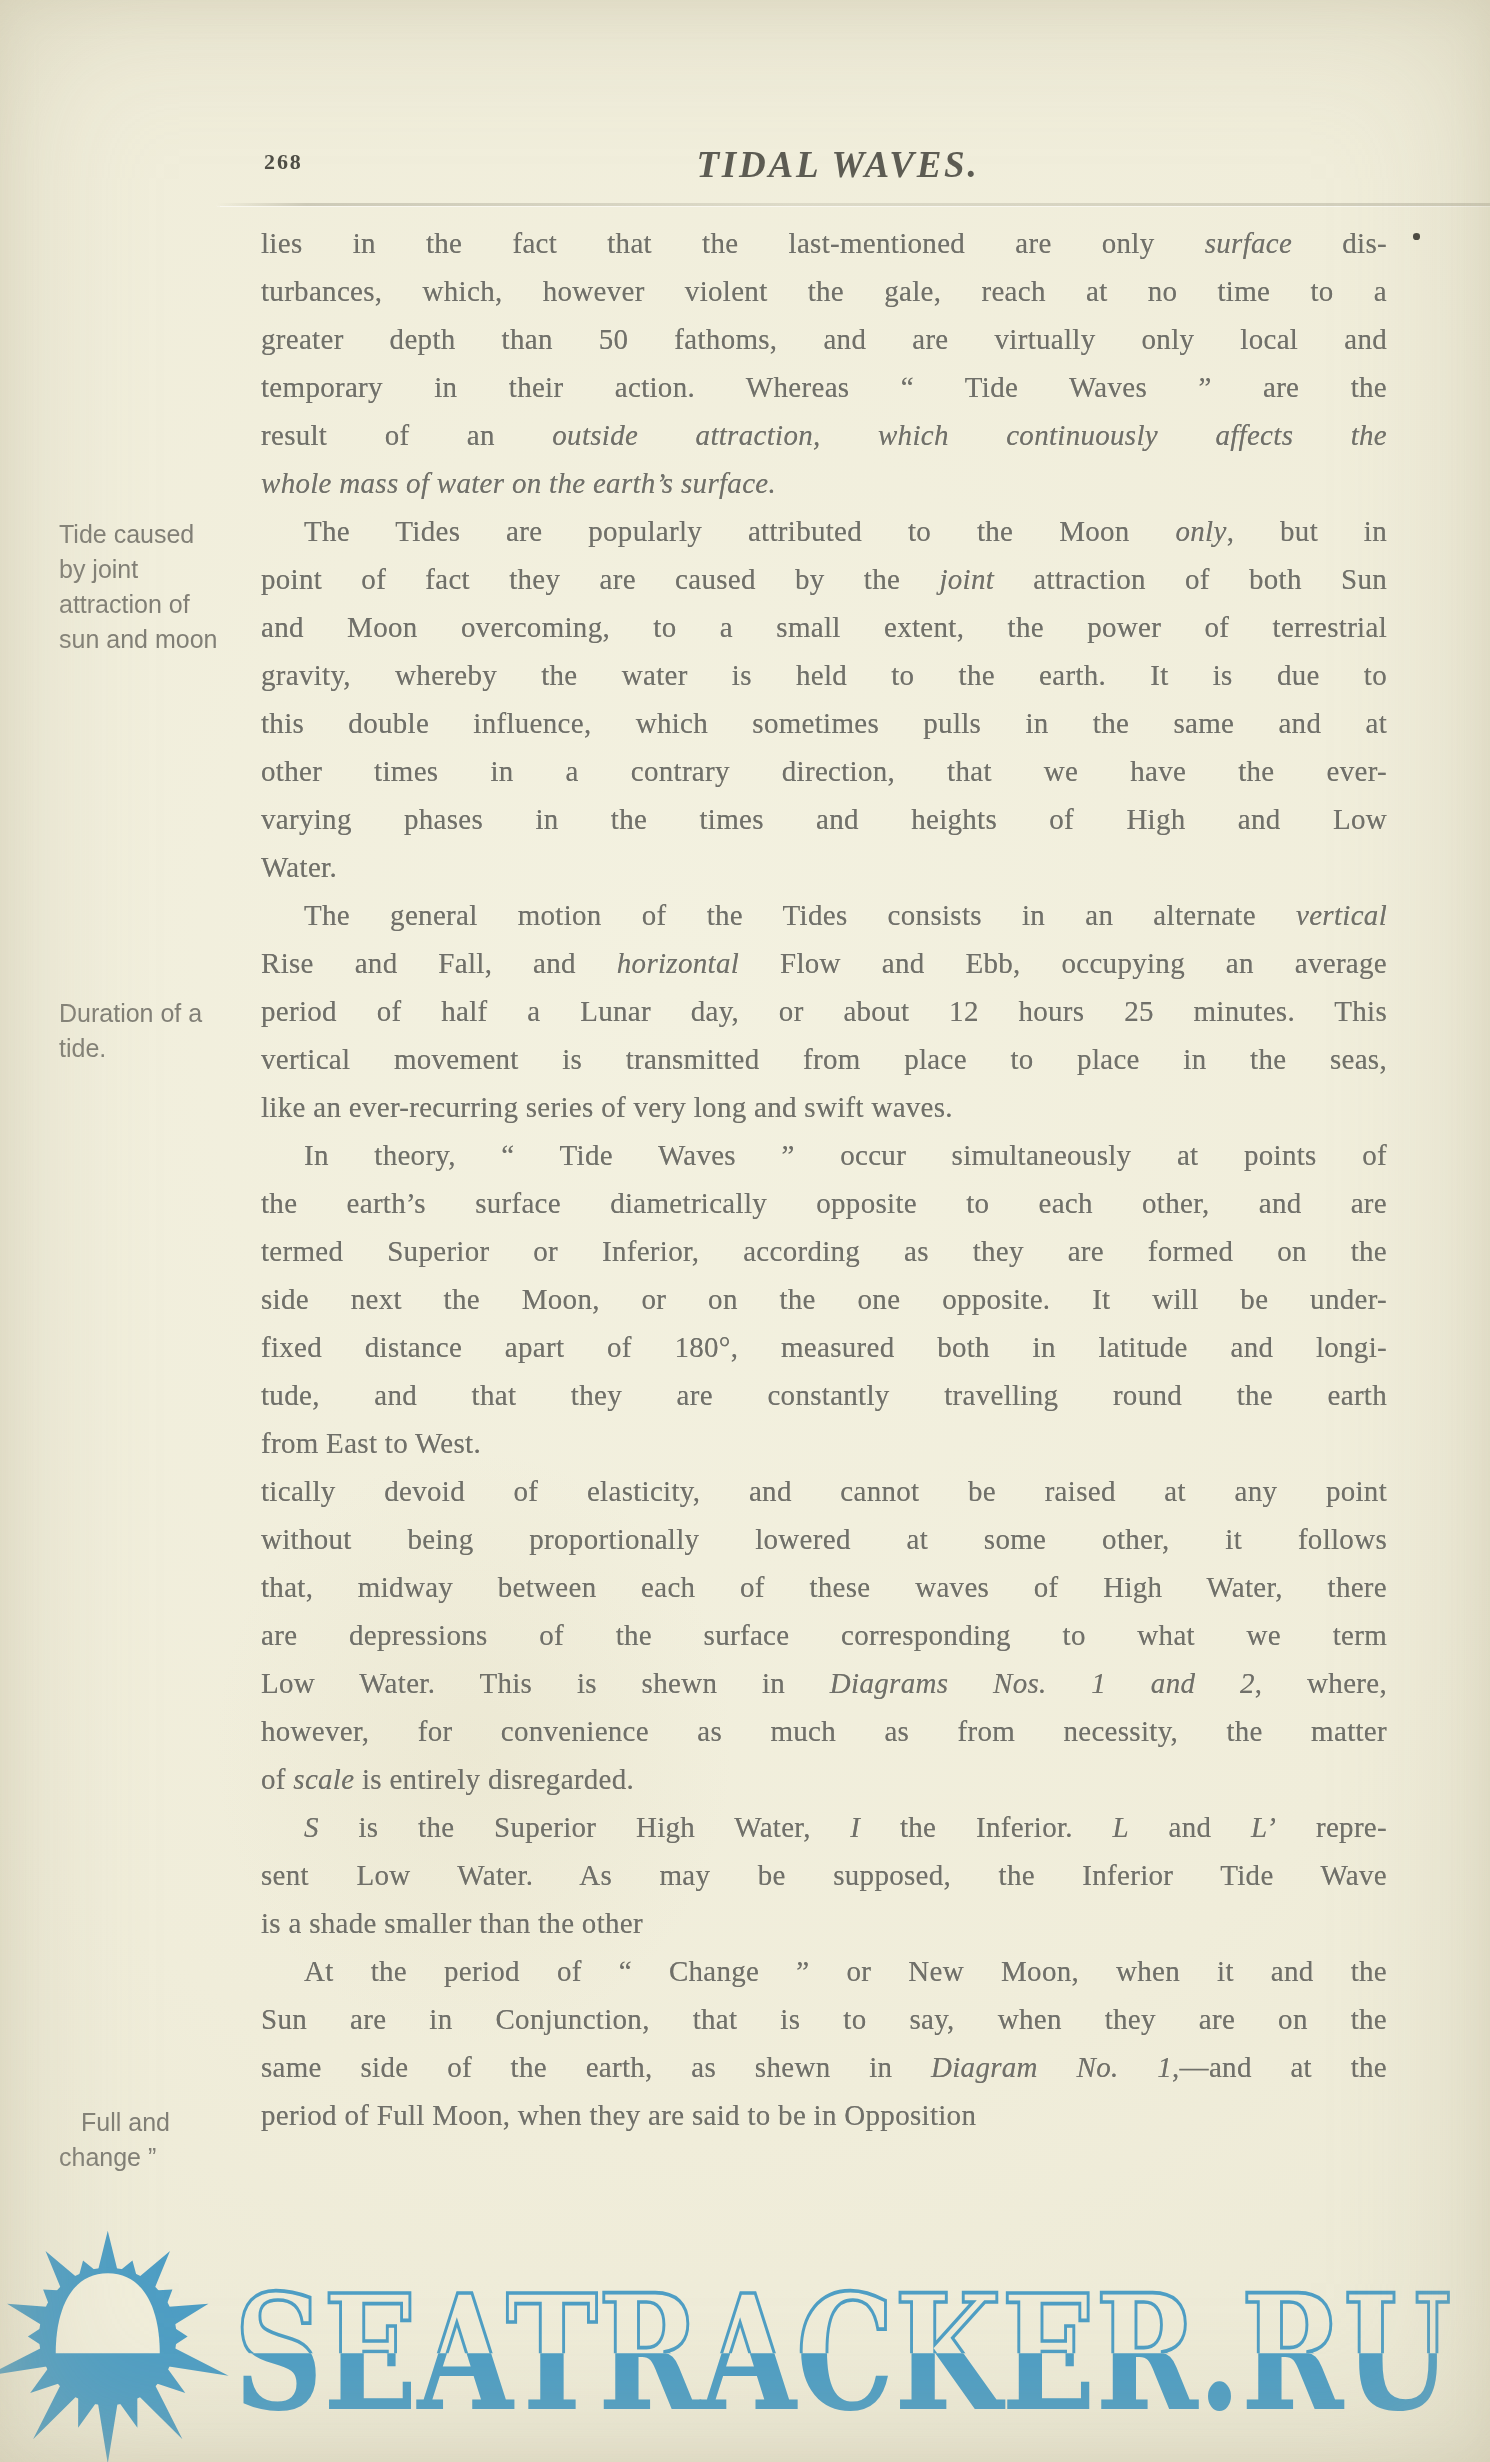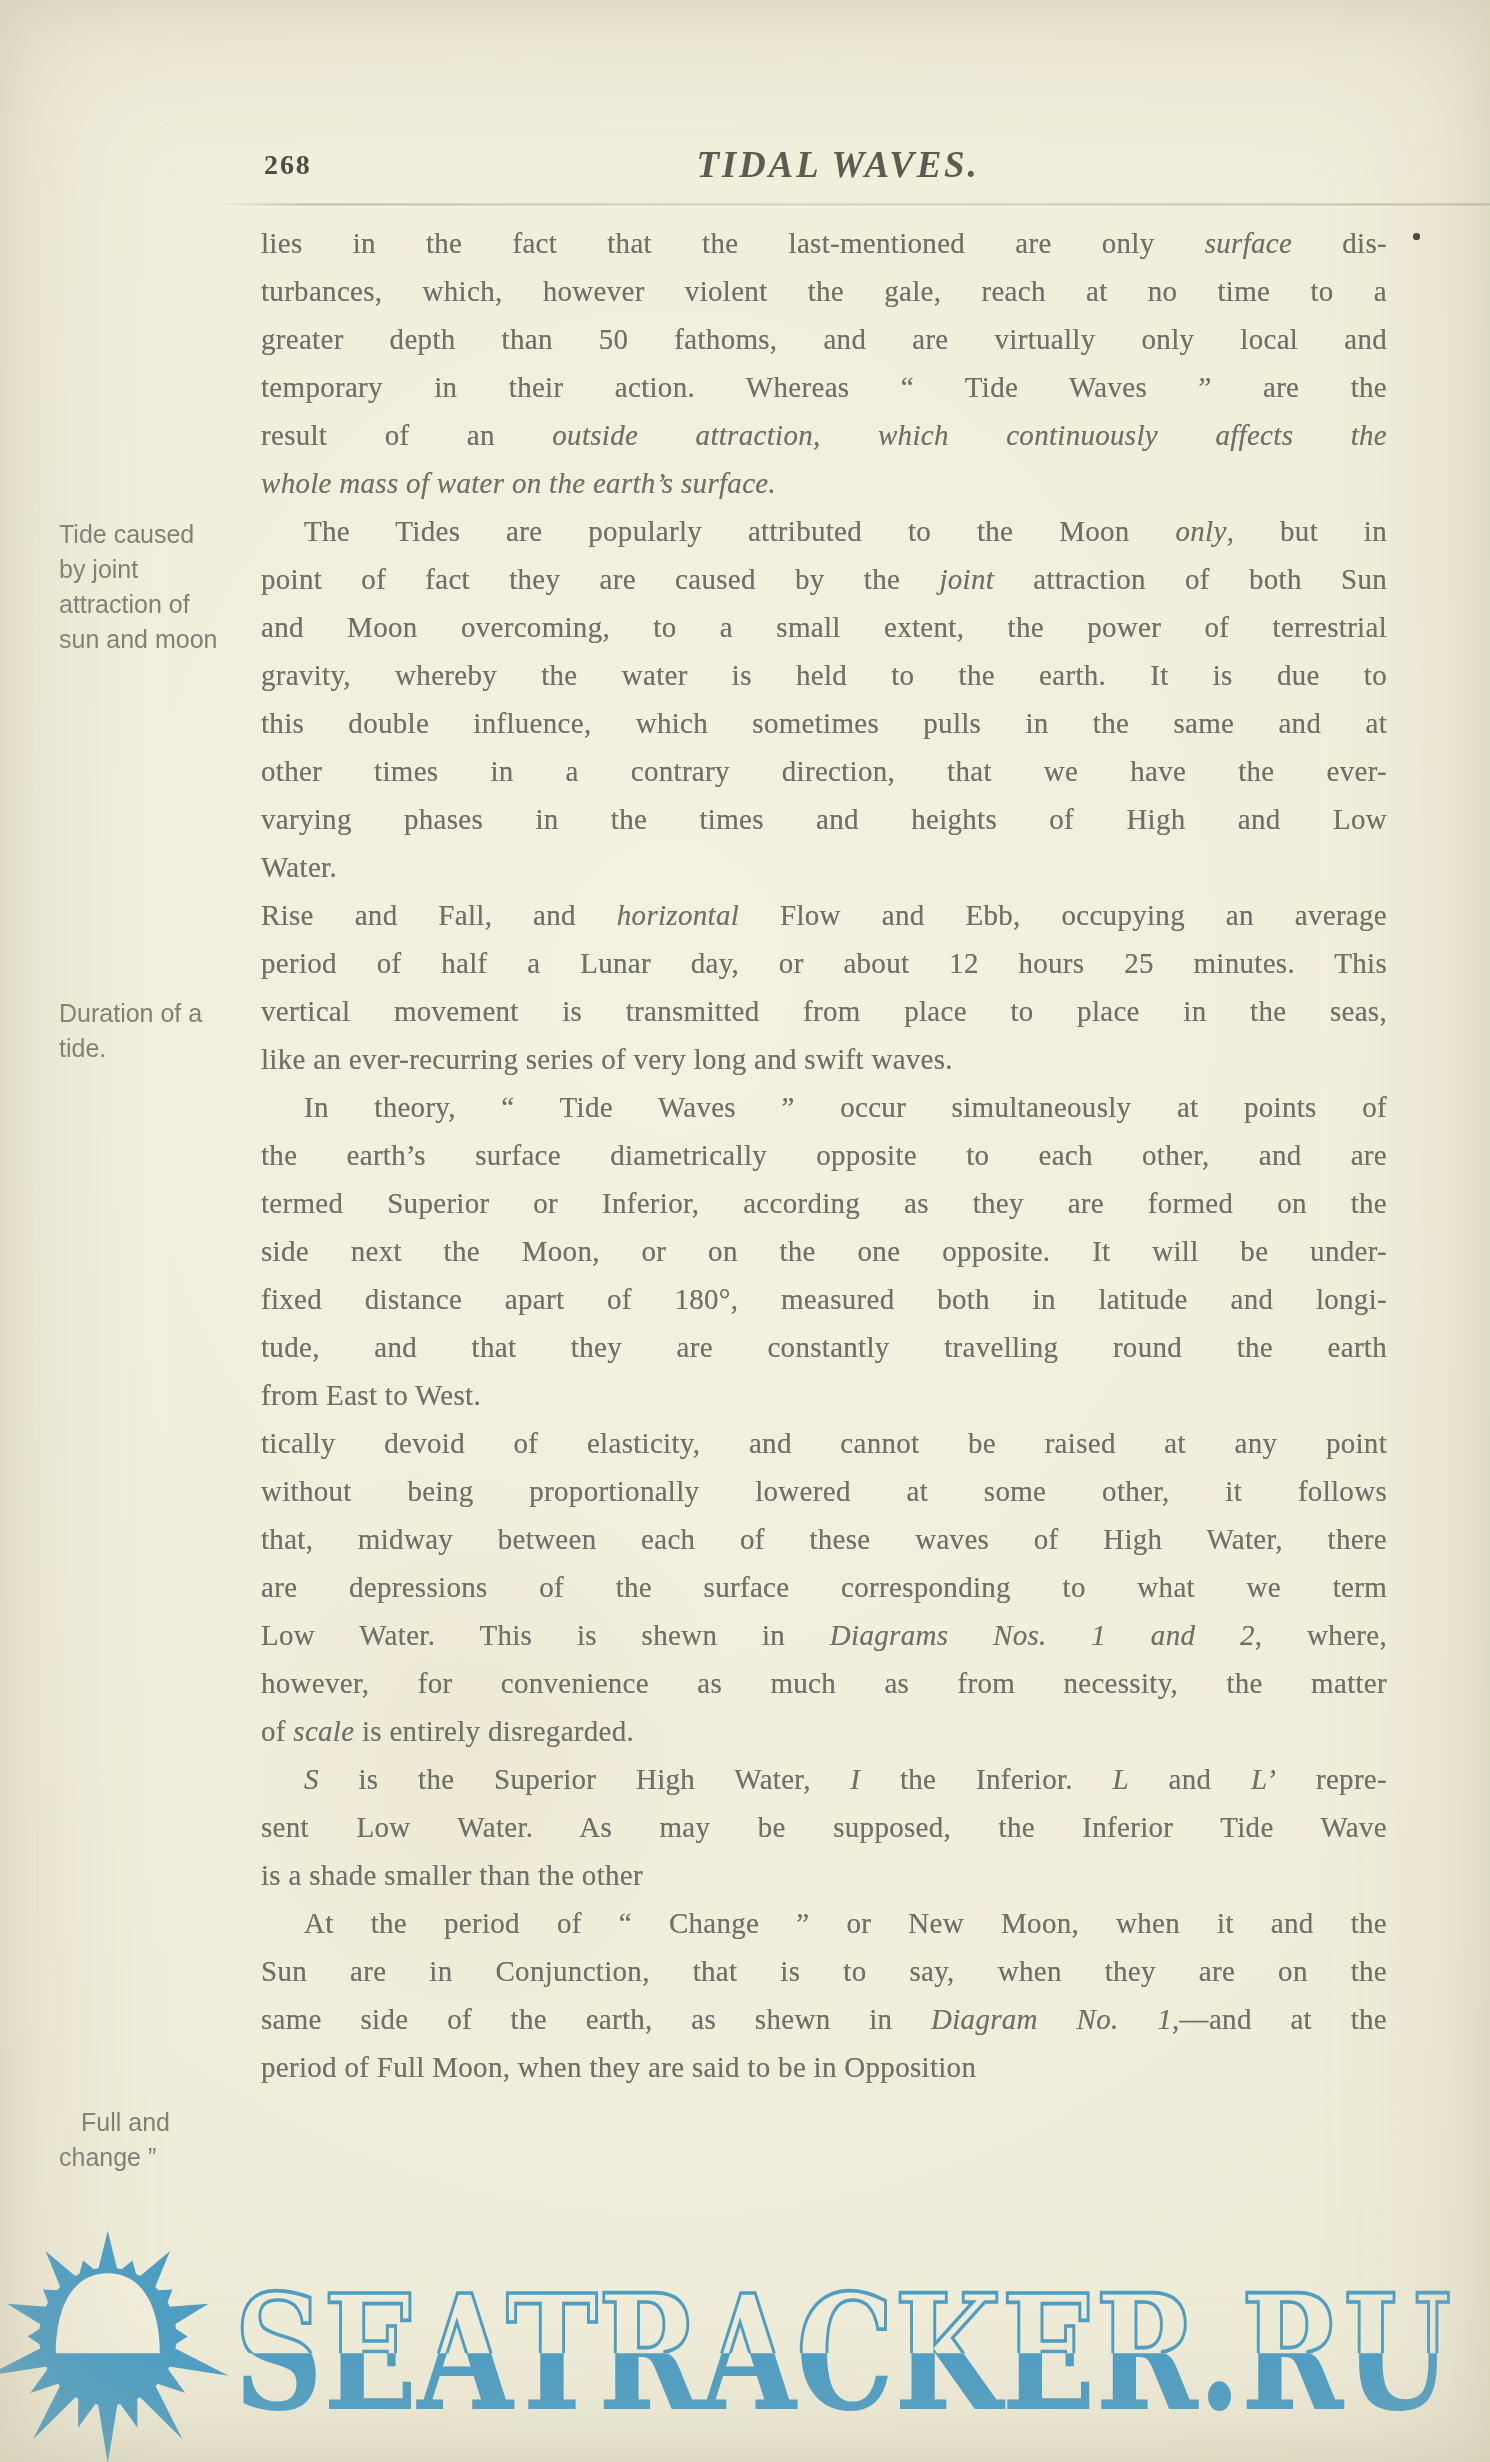--- a/index.html
+++ b/index.html
@@ -6,21 +6,21 @@
   body{background:#e8e5d2;}
   .page{
     position:relative;width:1490px;height:2462px;overflow:hidden;
     background:radial-gradient(ellipse 120% 90% at 45% 40%, #f3f1e0 0%, #f0edda 52%, #e9e6d1 100%);
     font-family:"Liberation Serif", serif;color:#70706a;
   }
   .vignette{position:absolute;inset:0;pointer-events:none;
     box-shadow:inset 0 0 149px rgba(186,180,150,0.45), inset 0 0 37px rgba(198,192,162,0.25);}
   .blotch{position:absolute;left:214px;top:1450px;width:520px;height:595px;pointer-events:none;
     background:radial-gradient(closest-side, rgba(208,198,162,0.14), rgba(208,198,162,0));}
-  .pageno{position:absolute;left:264px;top:149px;font-size:28px;font-weight:bold;
+  .pageno{position:absolute;left:264px;top:149px;font-size:22px;font-weight:bold;
     letter-spacing:1.9px;color:#4f4e46;}
   .running-title{position:absolute;left:276px;top:143px;width:1124px;text-align:center;
     font-style:italic;font-weight:bold;font-size:37px;letter-spacing:2.8px;color:#5d5c53;}
   .rule{position:absolute;left:217px;top:203px;width:1274px;height:2.8px;
     background:linear-gradient(90deg, rgba(130,126,108,0) 0%, rgba(130,126,108,0.32) 7%,
       rgba(130,126,108,0.18) 45%, rgba(130,126,108,0.30) 100%);
     box-shadow:0 0.9px 0.9px rgba(255,255,255,0.55);}
   .speck{position:absolute;left:1413px;top:233px;width:7.4px;height:6.5px;background:#45443c;border-radius:50%;}
   .column{position:absolute;left:261px;top:219px;width:1126px;font-size:29px;line-height:48px;
     letter-spacing:0.3px;color:#70706a;text-shadow:0 0 0.6px rgba(110,110,100,0.65);}
@@ -73,20 +73,21 @@
         <div class="line ind"><span>The Tides are popularly attributed to the Moon </span><span class="it">only</span><span>, but in</span></div>
         <div class="line"><span>point of fact they are caused by the </span><span class="it">joint</span><span> attraction of both Sun</span></div>
         <div class="line"><span>and Moon overcoming, to a small extent, the power of terrestrial</span></div>
         <div class="line"><span>gravity, whereby the water is held to the earth. It is due to</span></div>
         <div class="line"><span>this double influence, which sometimes pulls in the same and at</span></div>
         <div class="line"><span>other times in a contrary direction, that we have the ever-</span></div>
         <div class="line"><span>varying phases in the times and heights of High and Low</span></div>
         <div class="line nj"><span>Water.</span></div>
       </div>
       <div class="para">
+        <div class="line ind"><span>The general motion of the Tides consists in an alternate </span><span class="it">vertical</span></div>
         <div class="line"><span>Rise and Fall, and </span><span class="it">horizontal</span><span> Flow and Ebb, occupying an average</span></div>
         <div class="line"><span>period of half a Lunar day, or about 12 hours 25 minutes. This</span></div>
         <div class="line"><span>vertical movement is transmitted from place to place in the seas,</span></div>
         <div class="line nj"><span>like an ever-recurring series of very long and swift waves.</span></div>
       </div>
       <div class="para">
         <div class="line ind"><span>In theory, “ Tide Waves ” occur simultaneously at points of</span></div>
         <div class="line"><span>the earth’s surface diametrically opposite to each other, and are</span></div>
         <div class="line"><span>termed Superior or Inferior, according as they are formed on the</span></div>
         <div class="line"><span>side next the Moon, or on the one opposite. It will be under-</span></div>

